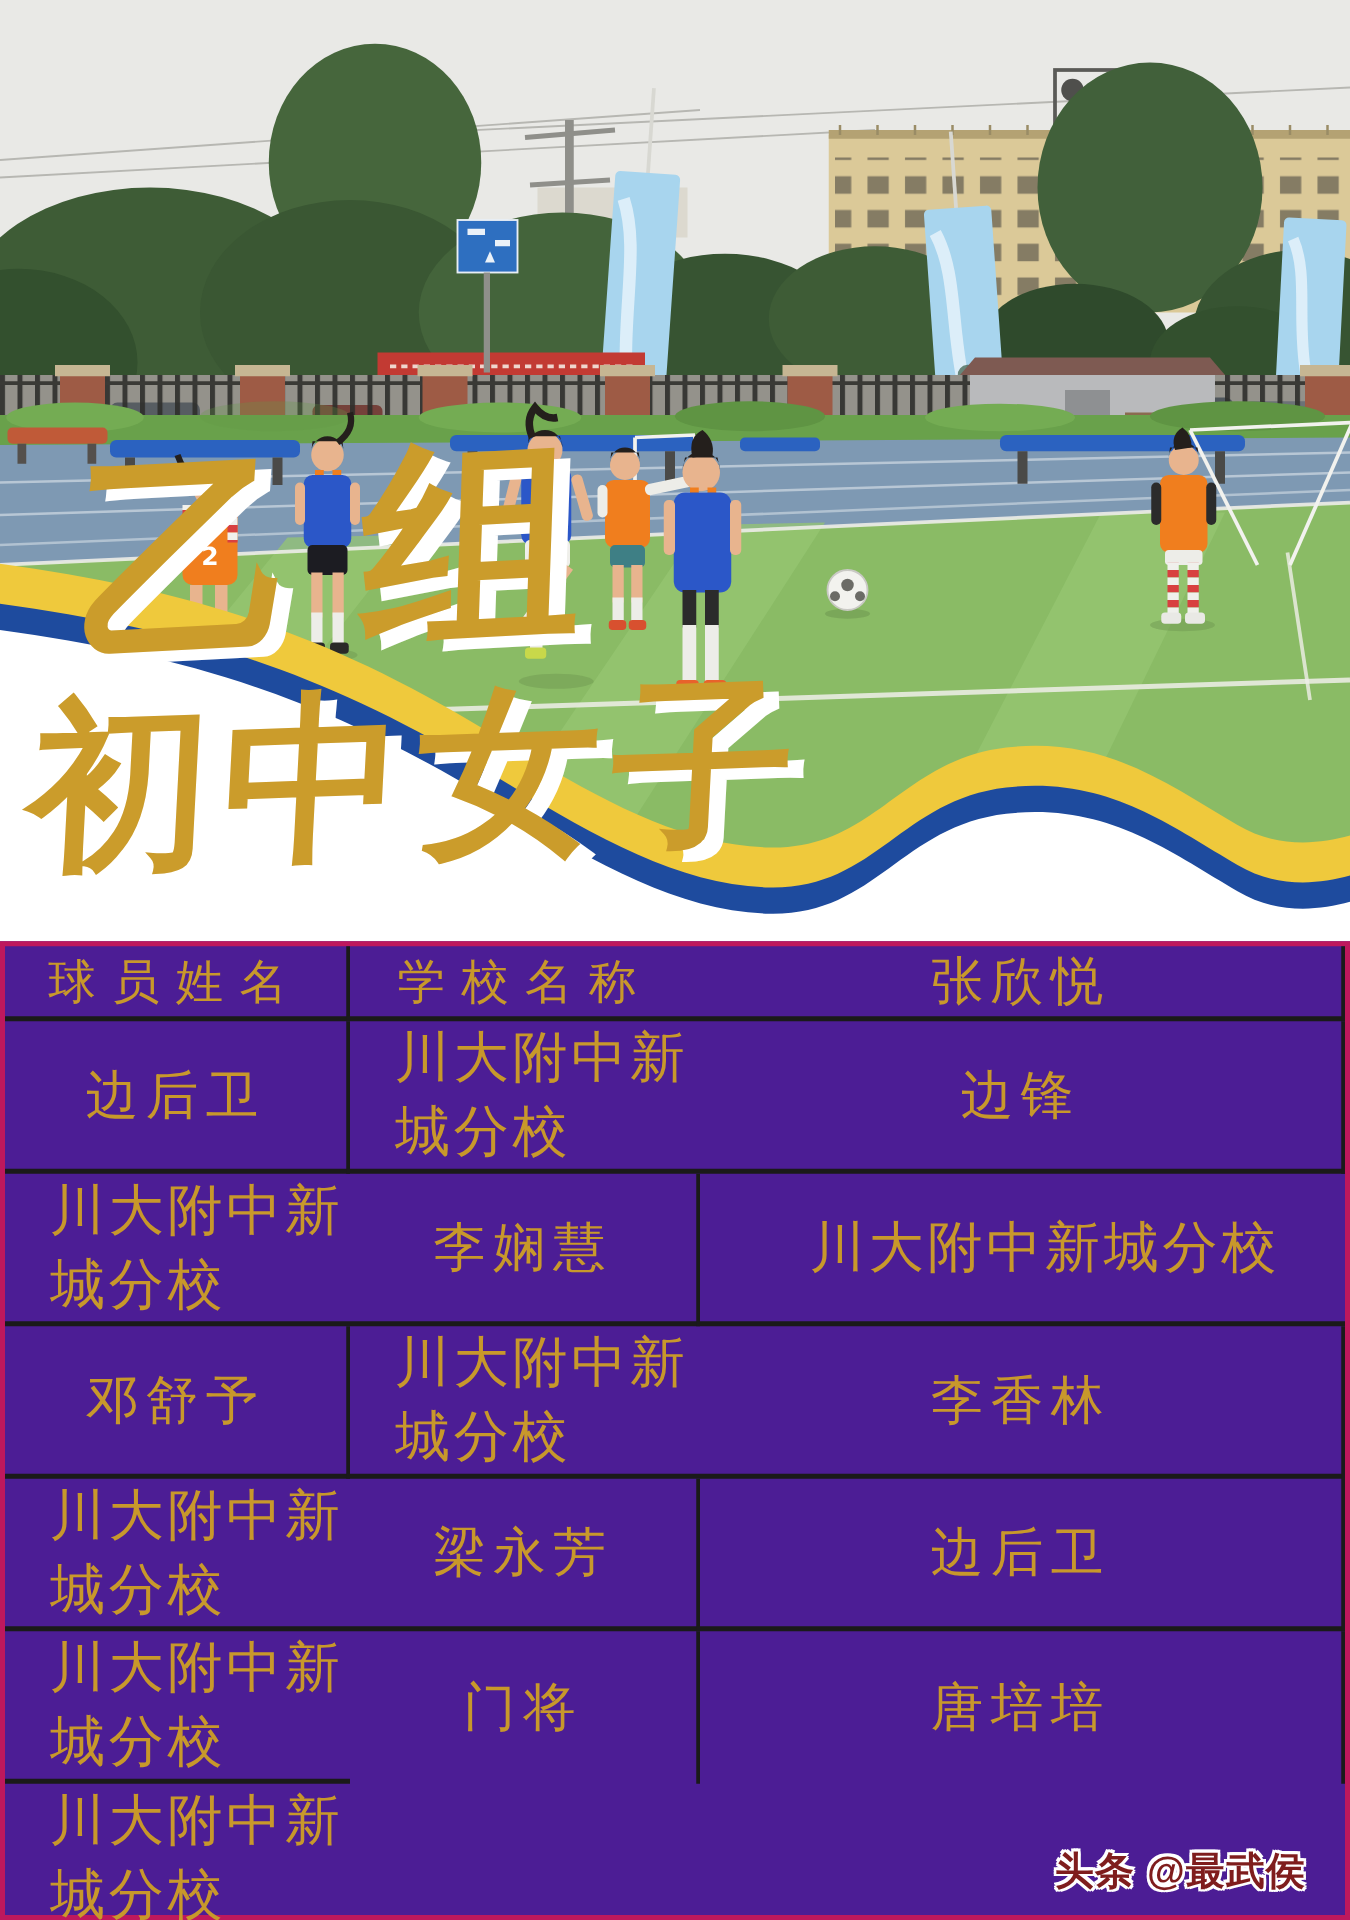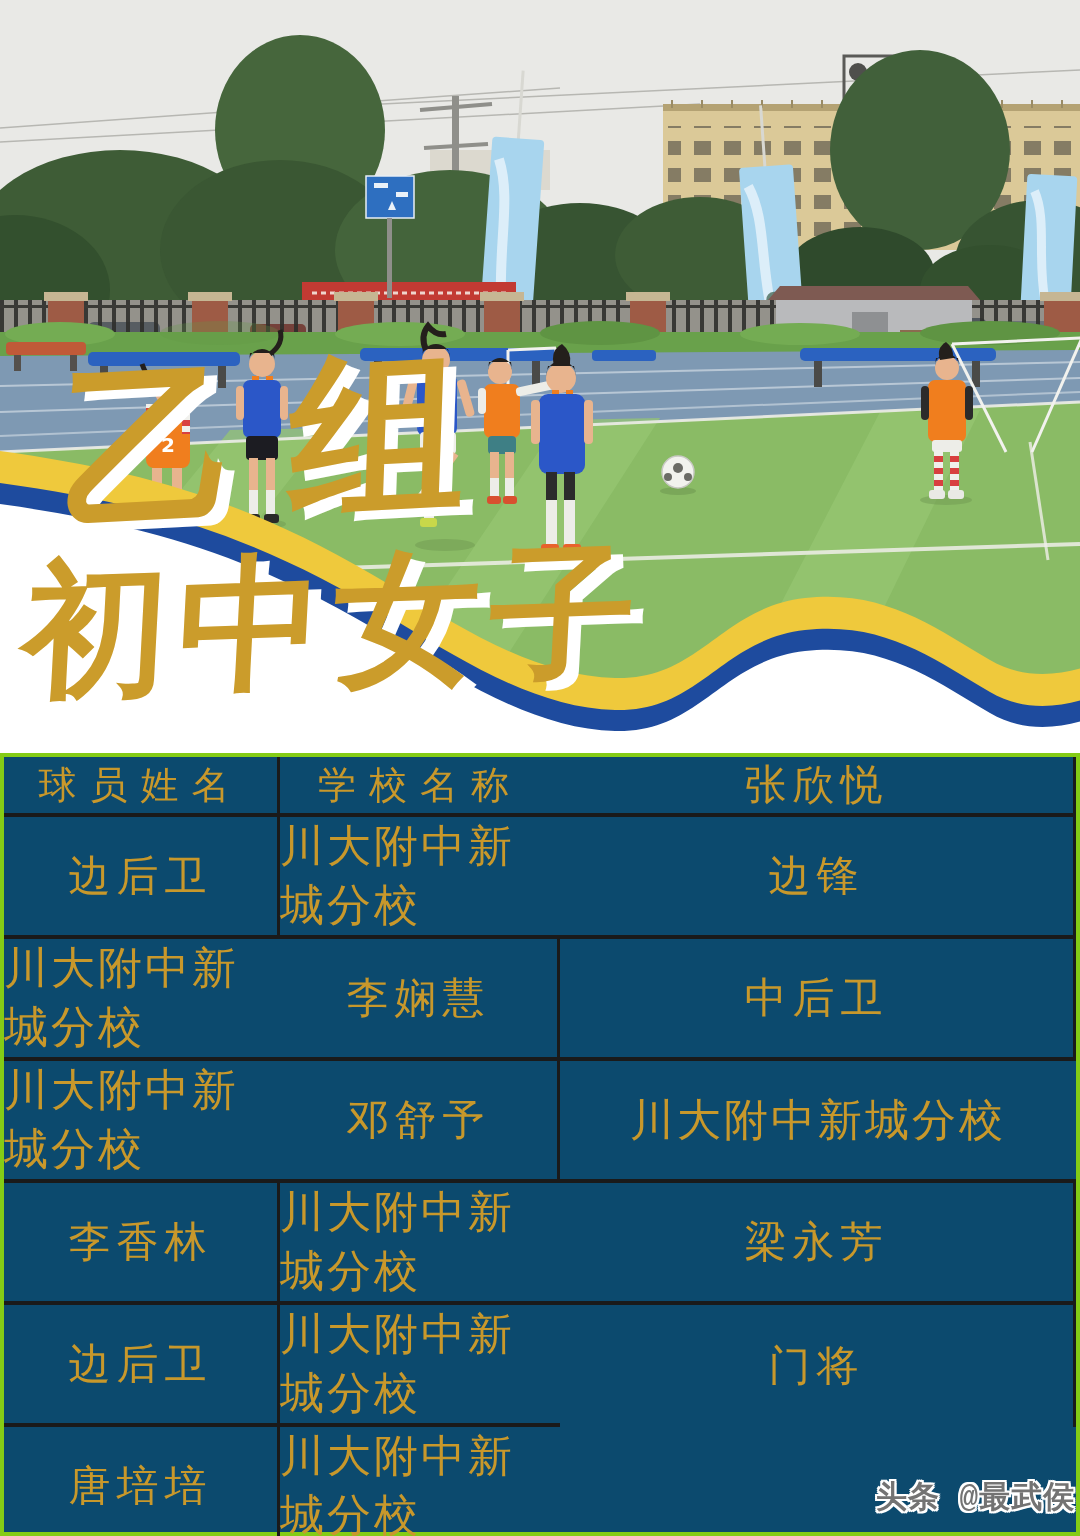--- a/index.html
+++ b/index.html
@@ -14,33 +14,33 @@
               text-shadow:13px 9px 0 #ffffff; white-space:nowrap; line-height:1;}
   .title-line.l1{left:62px;top:352px;font-size:176px;letter-spacing:52px;
                  transform:rotate(-3deg) skewX(-5deg);}
   .title-line.l2{left:22px;top:548px;font-size:146px;letter-spacing:10px;
                  transform:rotate(-2deg) skewX(-5deg);}
 
   
   .roster{position:absolute;left:0;top:753px;width:1080px;height:783px;
           display:grid;grid-template-columns:276px 280px 516px;
           grid-template-rows:repeat(8,1fr);
-          border:4px solid #84cc16;box-sizing:border-box;background:#0c4a6e;}
+          border:4px solid #be185d;box-sizing:border-box;background:#4c1d95;}
   .cell{border-right:3px solid #1a1a1a;border-bottom:4px solid #1a1a1a;
         display:flex;align-items:center;justify-content:center;
         color:#C8982B;font-size:42px;letter-spacing:6px;
         font-family:"DejaVu Serif","Liberation Serif",serif;}
   .cell.last-col{border-right:none;}
   .cell.last-row{border-bottom:none;}
   .cell.head{font-size:38px;letter-spacing:13px;}
-  .cell.school{font-size:44px;letter-spacing:3px;}
-
-  .watermark{position:absolute;left:876px;top:1476px;font-size:31px;font-weight:bold;
-             color:#737373;letter-spacing:1px;white-space:nowrap;
-             font-family:Liberation Mono, monospace;
+  .cell.school{font-size:44px;letter-spacing:3px;padding-left:36px;}
+
+  .watermark{position:absolute;left:844px;top:1476px;font-size:31px;font-weight:bold;
+             color:#7f1d1d;letter-spacing:1px;white-space:nowrap;
+             font-family:Liberation Sans, sans-serif;
              text-shadow:2px 0 0 #fff,-2px 0 0 #fff,0 2px 0 #fff,0 -2px 0 #fff,
                          2px 2px 0 #fff,-2px -2px 0 #fff,2px -2px 0 #fff,-2px 2px 0 #fff;}
 </style>
 </head>
 <body>
 
 <div class="poster">
 
   <div class="photo-wrap">
   <svg width="1080" height="760" viewBox="0 0 1080 760">
@@ -370,21 +370,20 @@
     <div class="cell head last-col">学校名称</div>
 
     <div class="cell">张欣悦</div>
     <div class="cell">边后卫</div>
     <div class="cell school last-col">川大附中新城分校</div>
 
     <div class="cell">边锋</div>
     <div class="cell school last-col">川大附中新城分校</div>
 
     <div class="cell">李娴慧</div>
-    <div class="cell">中后卫</div>
     <div class="cell school last-col">川大附中新城分校</div>
 
     <div class="cell">邓舒予</div>
     <div class="cell school last-col">川大附中新城分校</div>
 
     <div class="cell">李香林</div>
     <div class="cell school last-col">川大附中新城分校</div>
 
     <div class="cell">梁永芳</div>
     <div class="cell">边后卫</div>

